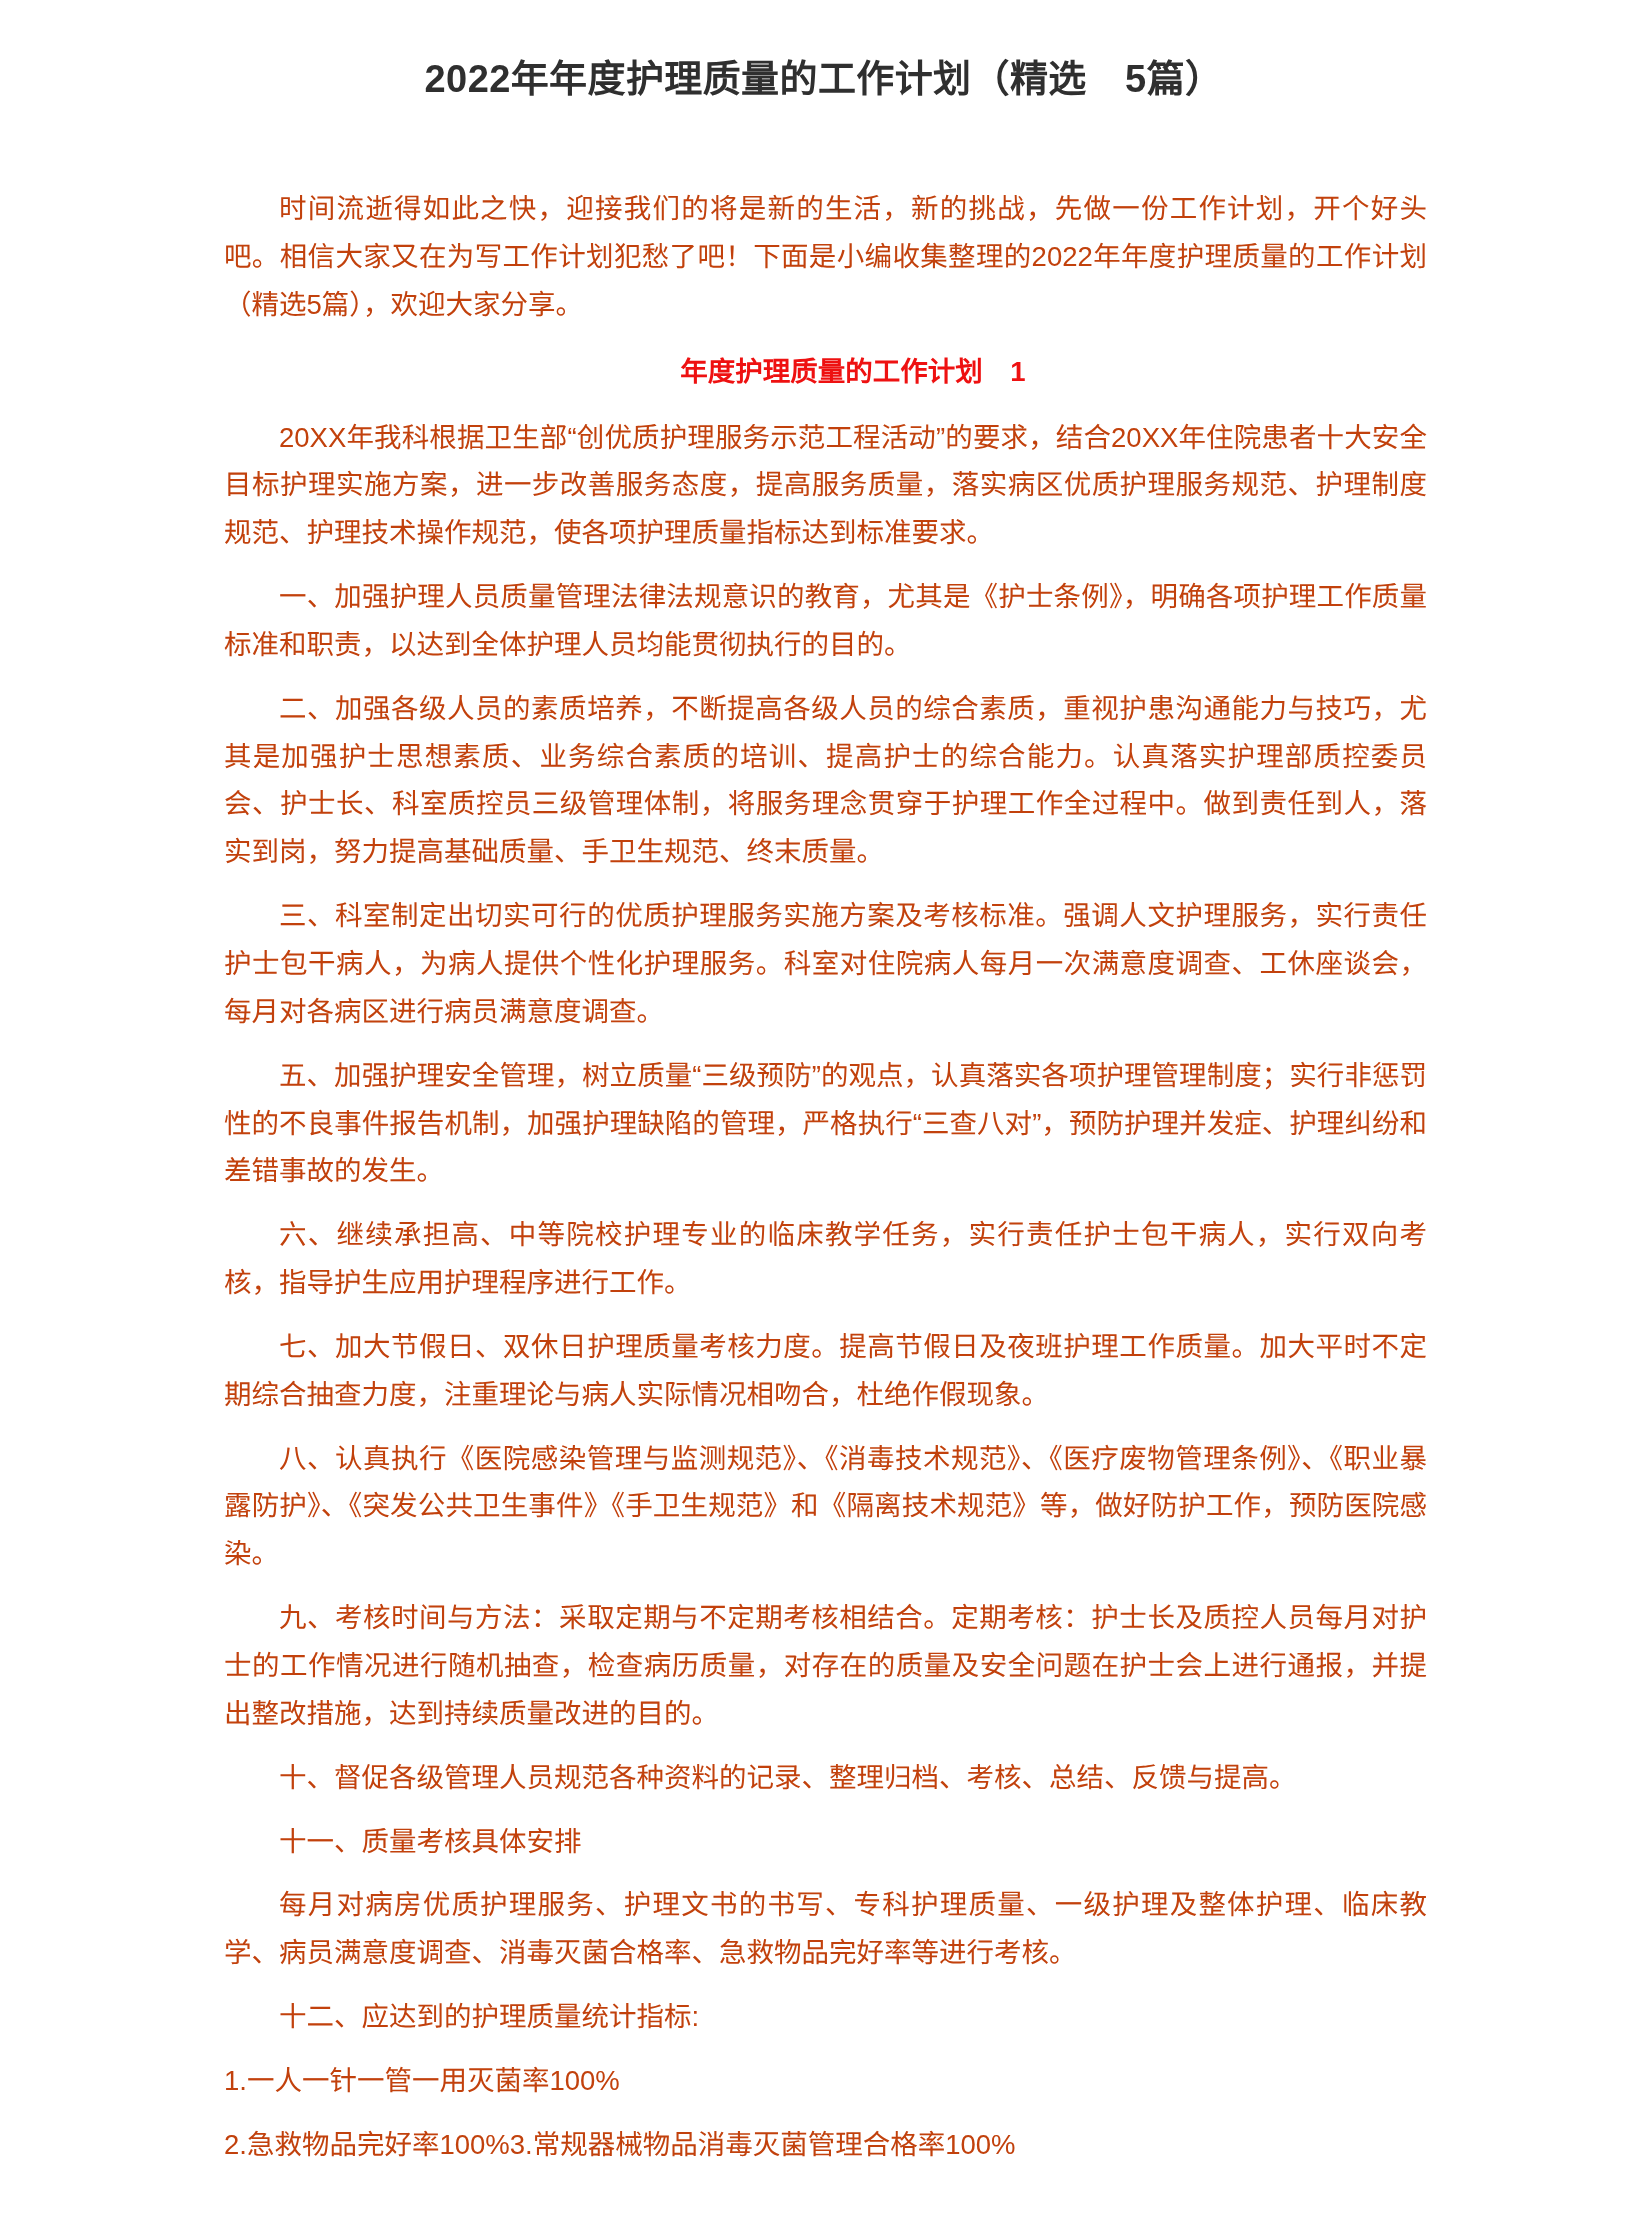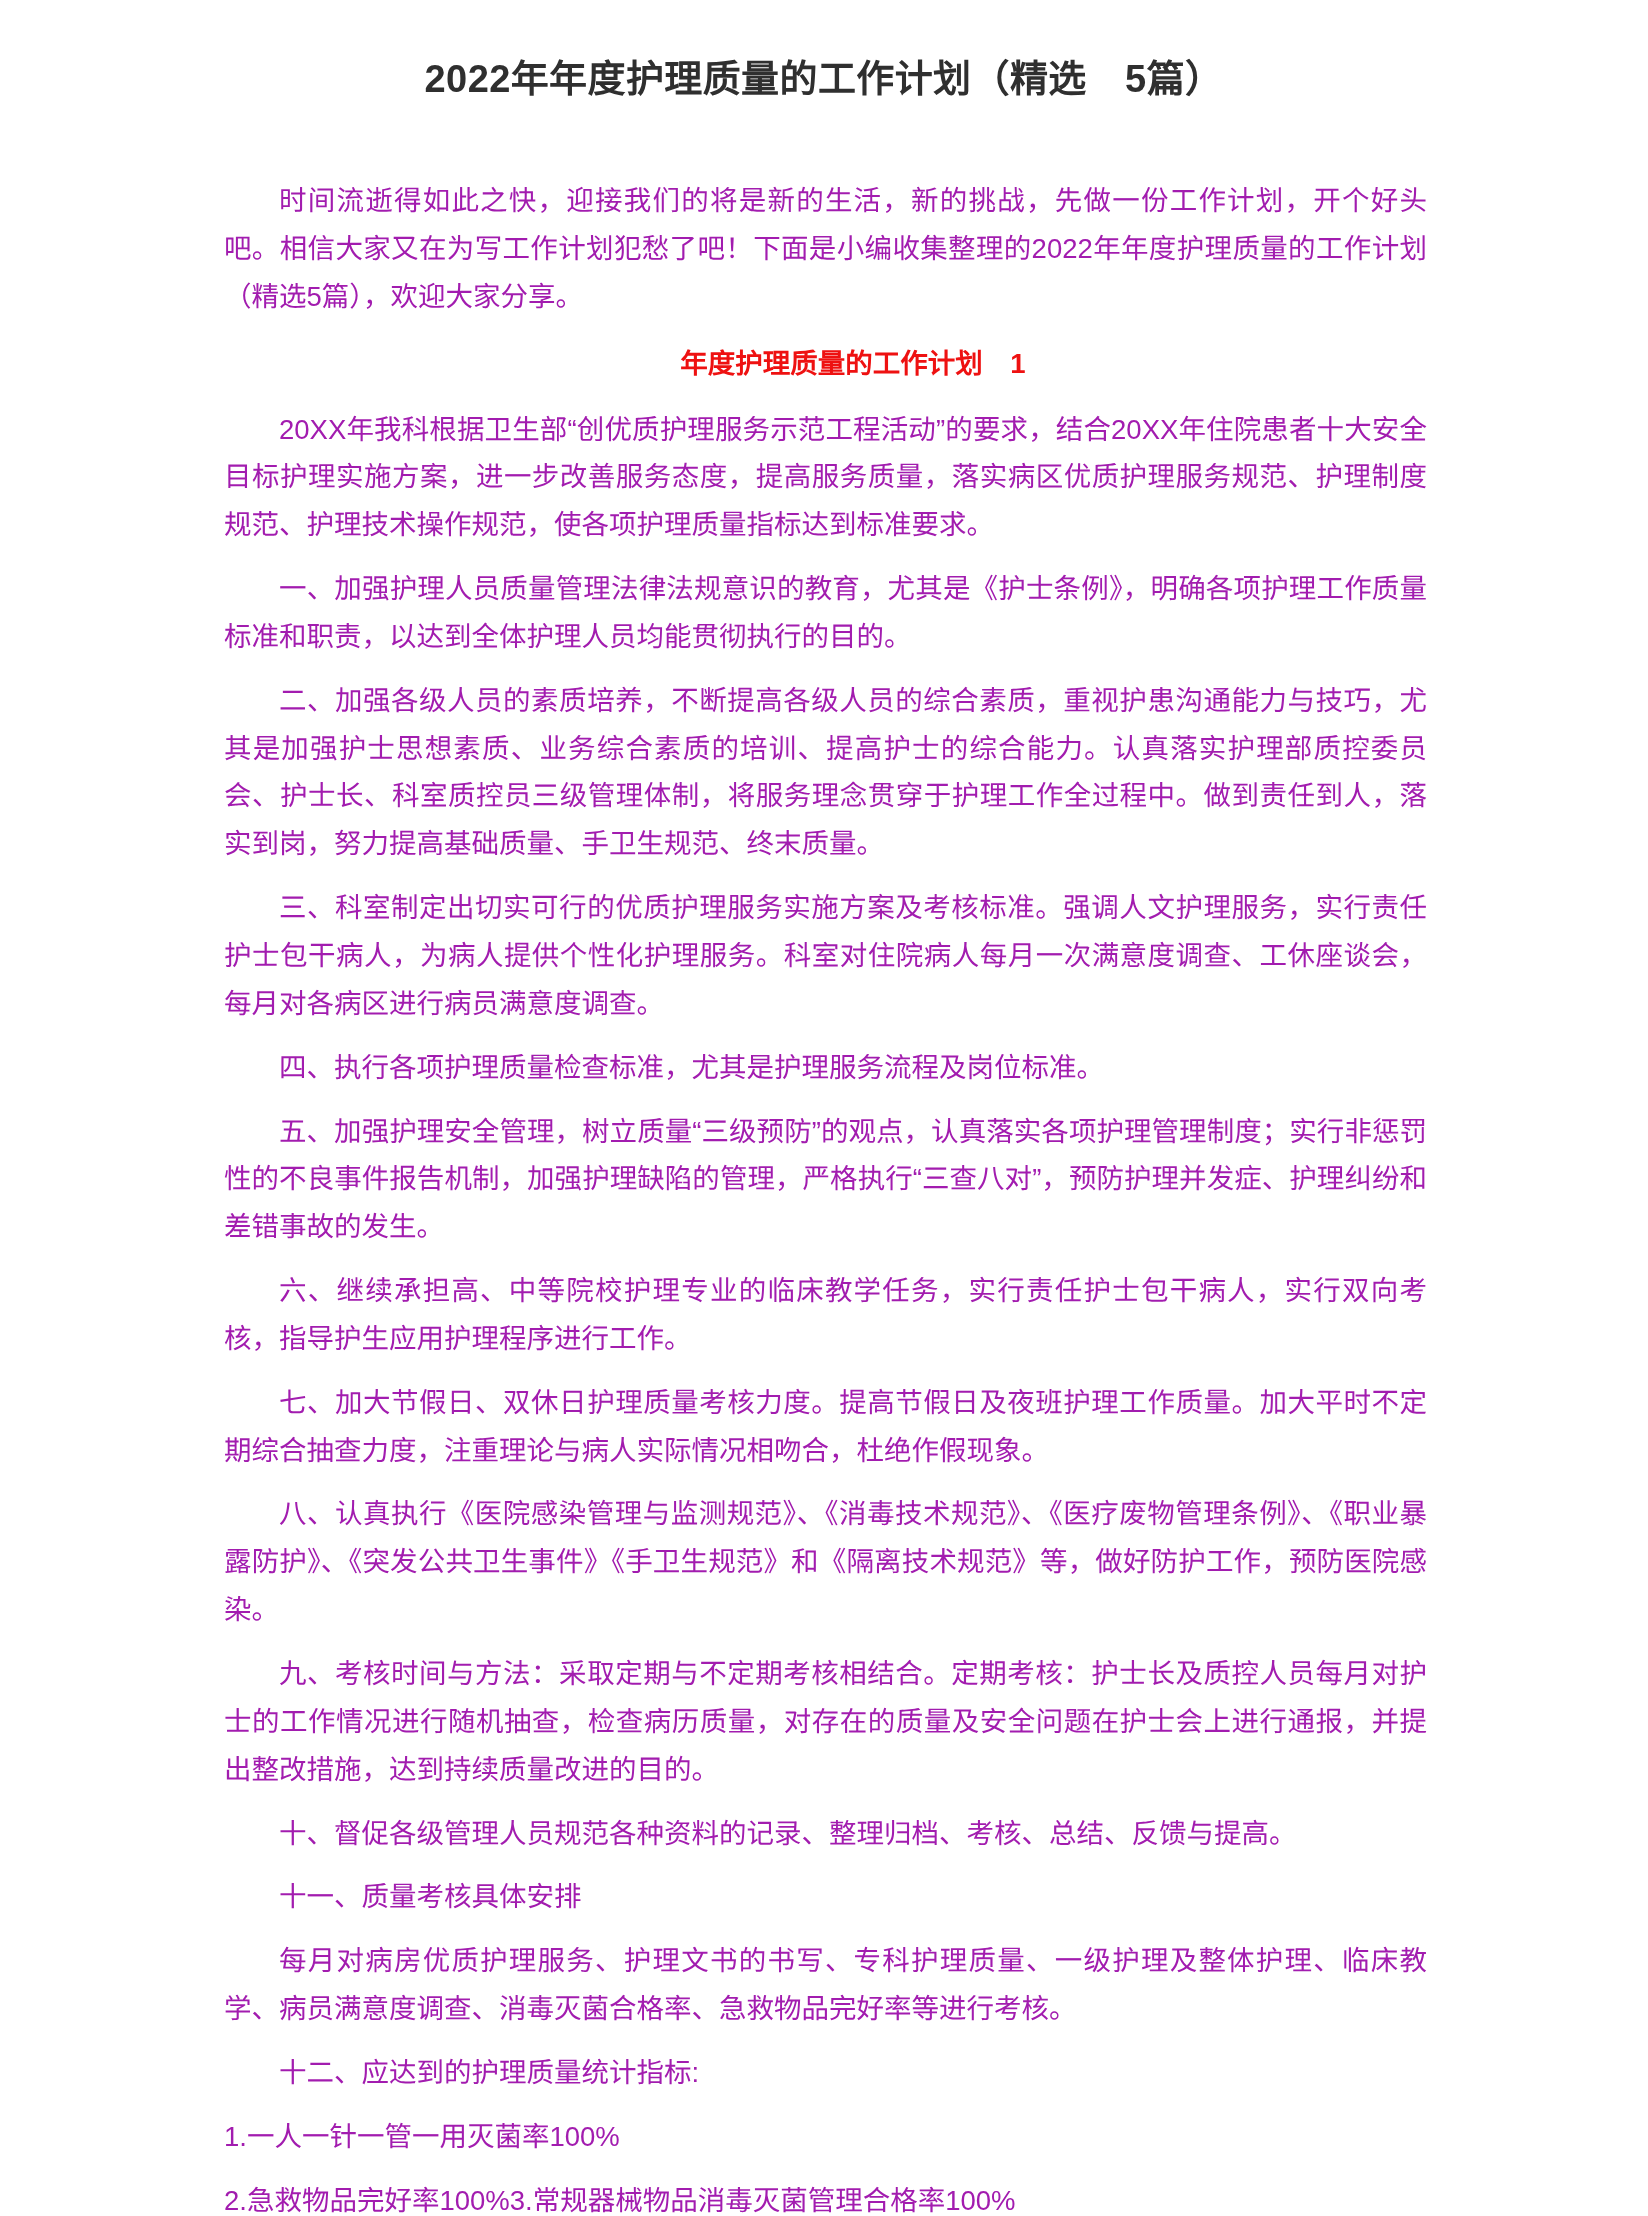--- a/index.html
+++ b/index.html
@@ -35,24 +35,24 @@
     line-height: 1.2;
     white-space: pre;
   }
   .body-col {
     position: absolute;
     left: 224px;
     top: 177px;
     width: 1203px;
   }
   p.para {
-    margin: 0 0 0 0;
+    margin: 8px 0 0 0;
     font-size: 27.5px;
     line-height: 1.74;
-    color: #a21caf;
+    color: #c2410c;
     text-align: justify;
     text-justify: inter-ideograph;
     text-indent: 55px;
     font-weight: 400;
     letter-spacing: 0px;
   }
   p.para + p.para {
     margin-top: 16px;
   }
   p.red-heading {
@@ -84,21 +84,20 @@
     <p class="red-heading">年度护理质量的工作计划　1</p>
 
     <p class="para">20XX年我科根据卫生部“创优质护理服务示范工程活动”的要求，结合20XX年住院患者十大安全目标护理实施方案，进一步改善服务态度，提高服务质量，落实病区优质护理服务规范、护理制度规范、护理技术操作规范，使各项护理质量指标达到标准要求。</p>
 
     <p class="para">一、加强护理人员质量管理法律法规意识的教育，尤其是《护士条例》，明确各项护理工作质量标准和职责，以达到全体护理人员均能贯彻执行的目的。</p>
 
     <p class="para">二、加强各级人员的素质培养，不断提高各级人员的综合素质，重视护患沟通能力与技巧，尤其是加强护士思想素质、业务综合素质的培训、提高护士的综合能力。认真落实护理部质控委员会、护士长、科室质控员三级管理体制，将服务理念贯穿于护理工作全过程中。做到责任到人，落实到岗，努力提高基础质量、手卫生规范、终末质量。</p>
 
     <p class="para">三、科室制定出切实可行的优质护理服务实施方案及考核标准。强调人文护理服务，实行责任护士包干病人，为病人提供个性化护理服务。科室对住院病人每月一次满意度调查、工休座谈会，每月对各病区进行病员满意度调查。</p>
 
-    <p class="para">四、执行各项护理质量检查标准，尤其是护理服务流程及岗位标准。</p>
 
     <p class="para">五、加强护理安全管理，树立质量“三级预防”的观点，认真落实各项护理管理制度；实行非惩罚性的不良事件报告机制，加强护理缺陷的管理，严格执行“三查八对”，预防护理并发症、护理纠纷和差错事故的发生。</p>
 
     <p class="para">六、继续承担高、中等院校护理专业的临床教学任务，实行责任护士包干病人，实行双向考核，指导护生应用护理程序进行工作。</p>
 
     <p class="para">七、加大节假日、双休日护理质量考核力度。提高节假日及夜班护理工作质量。加大平时不定期综合抽查力度，注重理论与病人实际情况相吻合，杜绝作假现象。</p>
 
     <p class="para">八、认真执行《医院感染管理与监测规范》、《消毒技术规范》、《医疗废物管理条例》、《职业暴露防护》、《突发公共卫生事件》《手卫生规范》和《隔离技术规范》等，做好防护工作，预防医院感染。</p>
 
     <p class="para">九、考核时间与方法：采取定期与不定期考核相结合。定期考核：护士长及质控人员每月对护士的工作情况进行随机抽查，检查病历质量，对存在的质量及安全问题在护士会上进行通报，并提出整改措施，达到持续质量改进的目的。</p>

